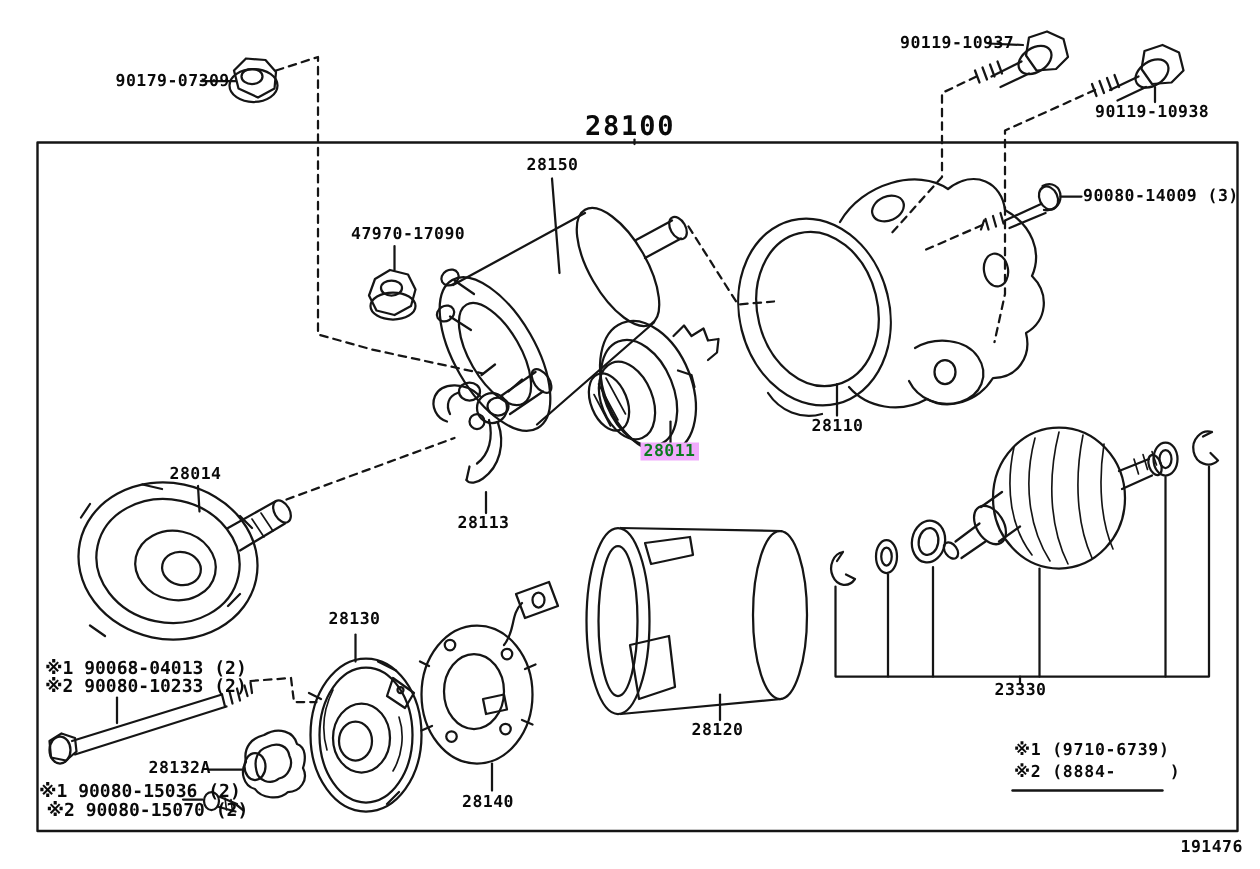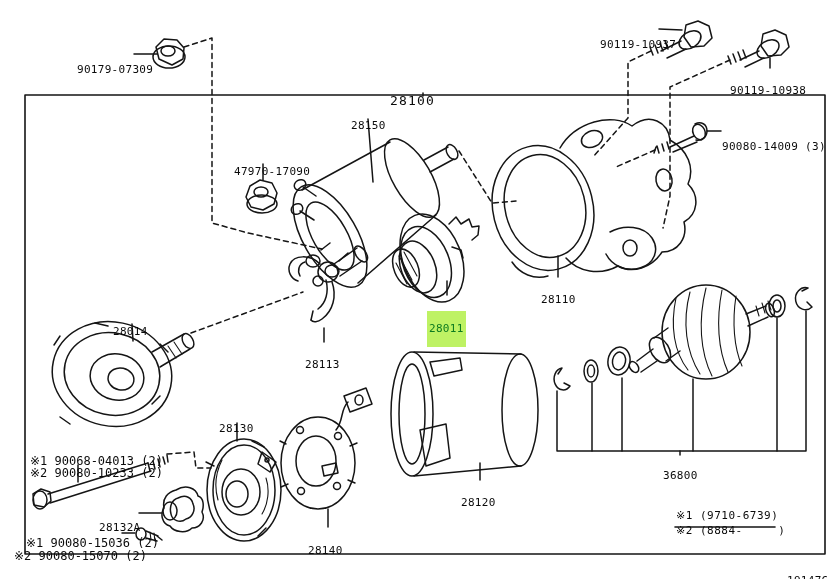--- a/index.html
+++ b/index.html
@@ -3,26 +3,26 @@
 <meta charset="utf-8">
 <style>
   html,body{margin:0;padding:0;background:#fff;}
   .stage{position:relative;width:840px;height:579px;background:#fff;overflow:hidden;
          font-family:"DejaVu Sans Mono","DejaVu Sans",monospace;}
   svg.art{position:absolute;left:0;top:0;}
   svg.art *{stroke:#151515;fill:none;stroke-width:1.5;stroke-linecap:round;stroke-linejoin:round;}
   svg.art .thin{stroke-width:1.1;}
   svg.art .dash{stroke-dasharray:5 4;stroke-width:1.2;}
   svg.art .frame{stroke-width:1.6;}
-  .lbl{position:absolute;color:#0a0a0a;font-weight:normal;font-size:11px;line-height:12px;
-       letter-spacing:.3px;white-space:pre;margin-top:16px;}
-  .lbl.big{font-size:13px;line-height:14px;letter-spacing:1.2px;}
+  .lbl{position:absolute;color:#0a0a0a;font-weight:bold;font-size:11px;line-height:12px;
+       letter-spacing:.3px;white-space:pre;}
+  .lbl.big{font-size:18px;line-height:14px;letter-spacing:1.2px;}
   .lbl.note{font-size:12px;line-height:11px;letter-spacing:0;}
   .lbl.legend{font-size:11px;letter-spacing:.5px;}
-  .lbl.hl{background:#bef264;color:#0b7a1f;padding:12px 2px;}
+  .lbl.hl{background:#f0abfc;color:#0b7a1f;padding:0 2px;}
 </style>
 </head>
 <body>
 
 <div class="stage">
 
   <svg class="art" width="840" height="579" viewBox="0 0 840 579">
 
     <rect class="frame" x="25" y="95" width="800" height="459"></rect>
 
@@ -239,25 +239,25 @@
   <div class="lbl" style="left:351px;top:104px">28150</div>
   <div class="lbl" style="left:234px;top:150px">47970-17090</div>
   <div class="lbl" style="left:722px;top:125px">90080-14009 (3)</div>
   <div class="lbl" style="left:541px;top:278px">28110</div>
   <div class="lbl hl" style="left:427px;top:295px">28011</div>
   <div class="lbl" style="left:113px;top:310px">28014</div>
   <div class="lbl" style="left:305px;top:343px">28113</div>
   <div class="lbl" style="left:219px;top:407px">28130</div>
   <div class="lbl" style="left:308px;top:529px">28140</div>
   <div class="lbl" style="left:461px;top:481px">28120</div>
-  <div class="lbl" style="left:663px;top:454px">36800</div>
+  <div class="lbl" style="left:663px;top:454px">23330</div>
   <div class="lbl" style="left:99px;top:506px">28132A</div>
 
   <div class="lbl note" style="left:30px;top:440px">※1 90068-04013 (2)</div>
   <div class="lbl note" style="left:30px;top:452px">※2 90080-10233 (2)</div>
   <div class="lbl note" style="left:26px;top:522px">※1 90080-15036 (2)</div>
-  <div class="lbl note" style="left:14px;top:535px">※2 90080-15070 (2)</div>
+  <div class="lbl note" style="left:31px;top:535px">※2 90080-15070 (2)</div>
 
   <div class="lbl legend" style="left:676px;top:494px">※1 (9710-6739)</div>
   <div class="lbl legend" style="left:676px;top:509px">※2 (8884-     )</div>
 
   <div class="lbl" style="left:787px;top:559px">191476</div>
 </div>
 
 </body></html>

